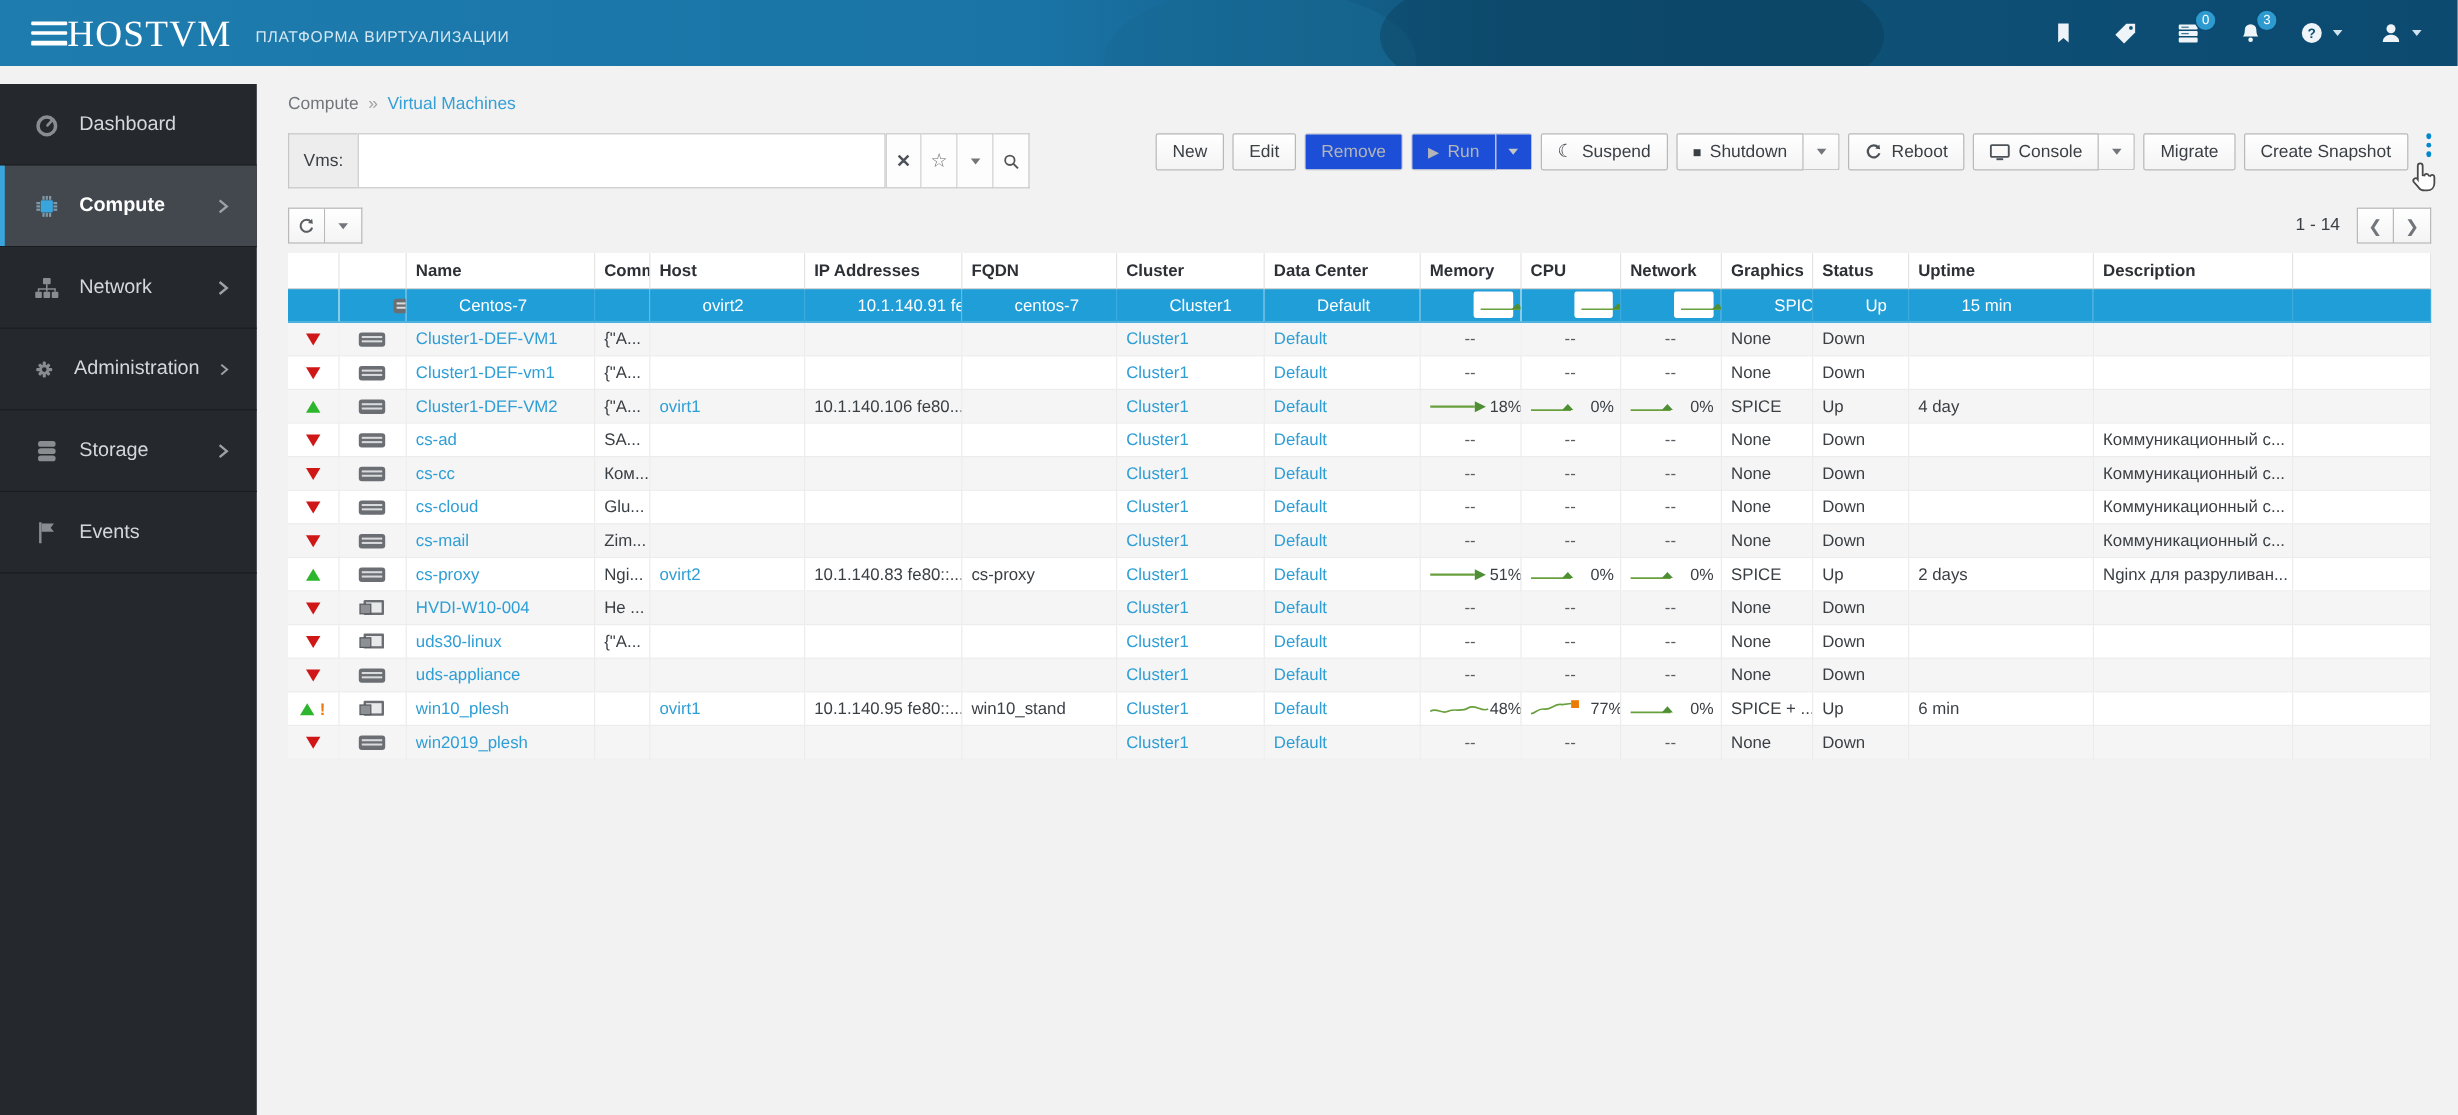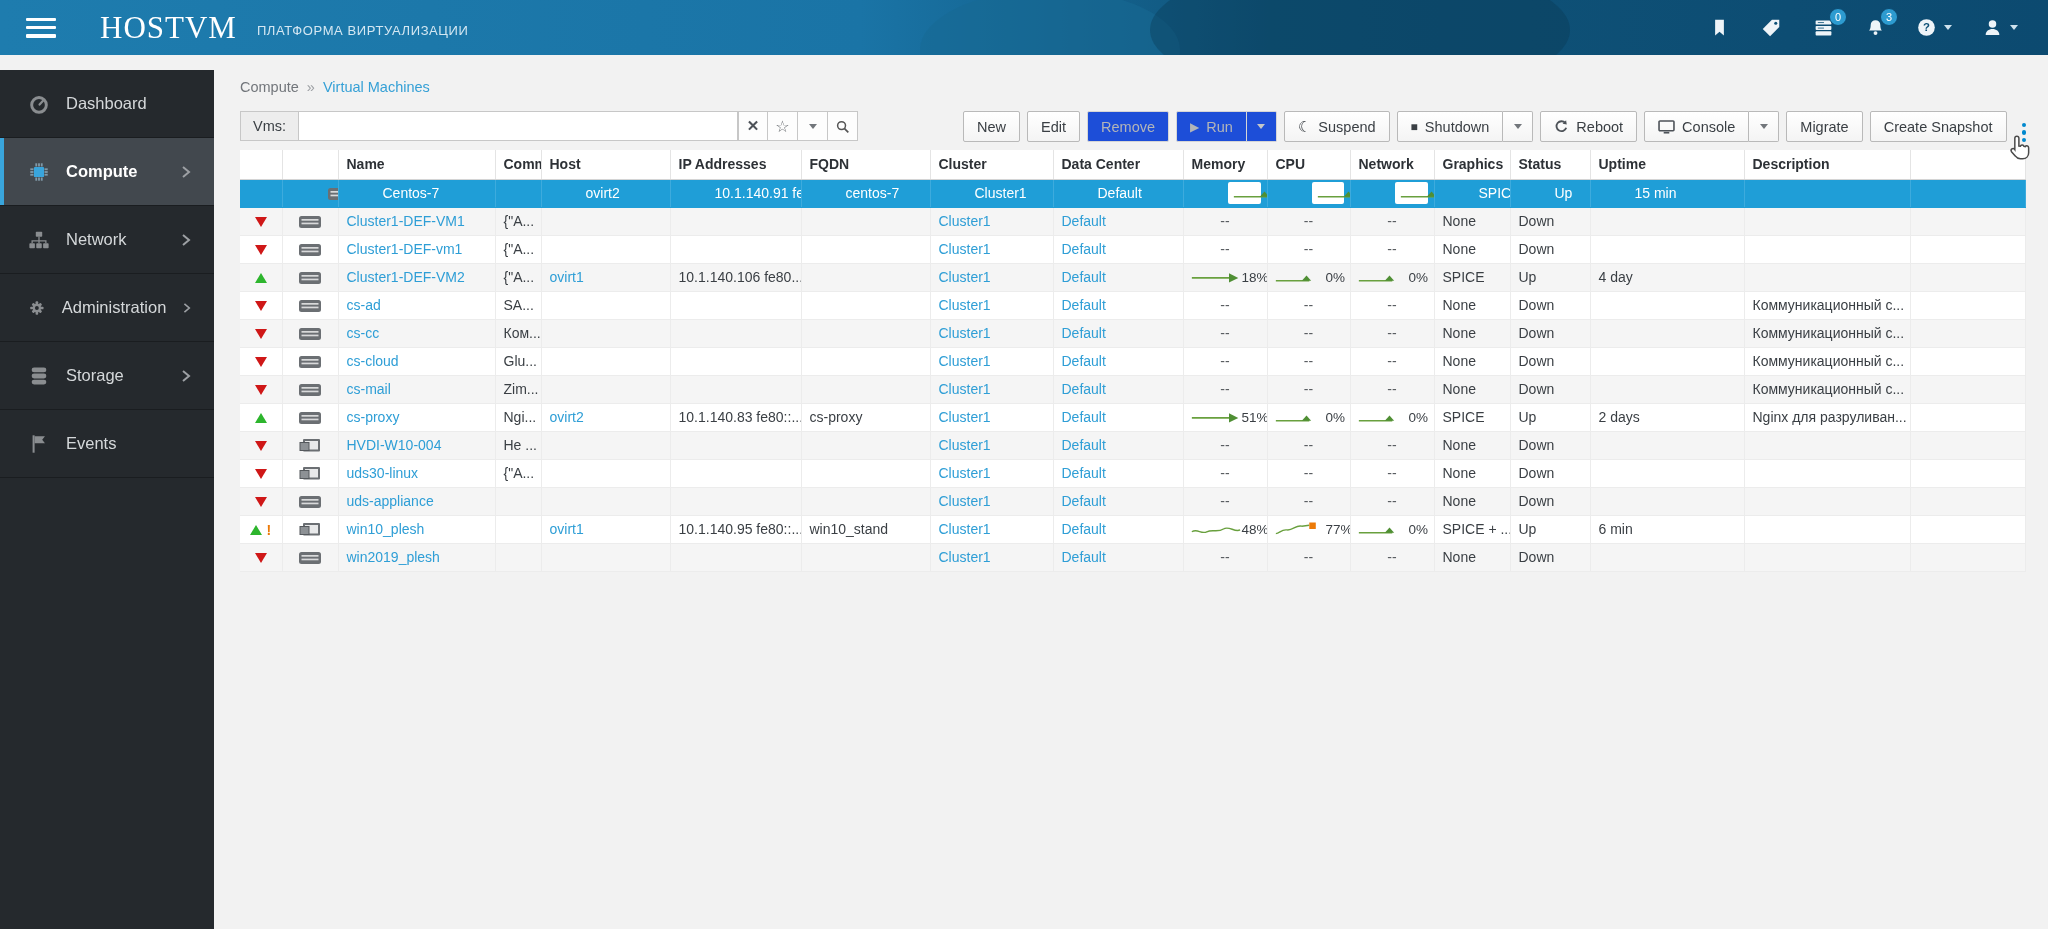--- a/index.html
+++ b/index.html
@@ -9,21 +9,21 @@
   .masthead { position:absolute; left:0; top:0; width:2048px; height:55px;
     background:linear-gradient(90deg,#1e7cae 0%,#1a74a6 42%,#0f5379 62%,#0c4a70 100%);
     display:flex; align-items:center; overflow:hidden; z-index:30; }
   .masthead .blob1 { position:absolute; left:1150px; top:-40px; width:420px; height:140px; border-radius:50%;
     background:rgba(8,54,80,.35); pointer-events:none; }
   .masthead .blob2 { position:absolute; left:920px; top:-10px; width:260px; height:120px; border-radius:50%;
     background:rgba(23,105,148,.55); pointer-events:none; }
   .hamburger { width:30px; height:24px; margin-left:26px; background:none; border:none; cursor:pointer;
     display:flex; flex-direction:column; justify-content:space-between; padding:2px 0; z-index:2; }
   .hamburger span { display:block; height:3.5px; background:#fff; border-radius:1px; }
-  .brand { color:#fff; font-family:"Liberation Serif", serif; font-size:31px; letter-spacing:1px; margin-left:44px; z-index:2; }
+  .brand { color:#fff; font-family:"Liberation Serif", serif; font-size:31px; letter-spacing:1px; z-index:2; }
   .brand-sub { color:#d4e7f2; font-size:13px; letter-spacing:.6px; margin-left:20px; margin-top:6px; z-index:2; }
   .mast-actions { margin-left:auto; display:flex; align-items:center; gap:30px; padding-right:30px; z-index:2; }
   .mast-item { position:relative; display:flex; align-items:center; gap:5px; cursor:pointer; }
   .mast-item svg { display:block; }
   .badge { position:absolute; top:-9px; right:-12px; min-width:18px; height:18px; border-radius:50%;
     background:#2d9bd0; color:#fff; font-size:11px; display:flex; align-items:center; justify-content:center;
     padding:0 3px; border:1px solid #0c4a70; }
   .hdr-caret { width:0; height:0; border-left:4.5px solid transparent; border-right:4.5px solid transparent;
     border-top:5px solid #cfe2ed; margin-left:2px; }
 
@@ -38,31 +38,31 @@
   .nav-chevron { margin-left:auto; margin-right:22px; }
 
   
   .main { position:absolute; left:214px; top:55px; width:1834px; height:874px; background:#f2f2f2; padding:0 22px 0 26px; }
   .breadcrumb { margin-top:24px; font-size:14.5px; color:#72767b; display:flex; gap:8px; align-items:center; }
   .breadcrumb .crumb-link { color:#72767b; cursor:pointer; }
   .breadcrumb .crumb-sep { color:#9da0a4; }
   .breadcrumb .crumb-current { color:#35a0d6; cursor:pointer; }
 
   .toolbar-row { margin-top:16px; display:flex; justify-content:space-between; align-items:flex-start; }
-  .search-group { display:flex; height:30px; }
+  .search-group { display:flex; height:46px; }
   .search-label { background:#ededed; border:1px solid #c7c7c7; border-right:none; color:#3a3f44;
     font-size:14.5px; display:flex; align-items:center; padding:0 12px; }
   .search-input { width:440px; border:1px solid #c7c7c7; font-size:14px; padding:0 8px; outline:none; background:#fff; }
   .search-btn { width:30px; border:1px solid #c7c7c7; border-left:none; background:#fdfdfd; cursor:pointer;
     display:flex; align-items:center; justify-content:center; color:#5a5e62; font-size:14px; }
   .search-btn.first { border-left:1px solid #c7c7c7; }
   .search-btn .x-glyph { font-weight:bold; font-size:15px; color:#4d5258; }
   .search-btn .star-glyph { font-size:16px; color:#6a6e72; }
 
-  .actions { display:flex; align-items:flex-end; gap:7px; }
+  .actions { display:flex; align-items:flex-start; gap:7px; }
   .btn { height:31px; background:linear-gradient(#ffffff,#f4f4f4); border:1px solid #b9b9b9; border-radius:2px;
     color:#3a3f44; font-size:14.5px; padding:0 13px; cursor:pointer; display:flex; align-items:center; gap:7px;
     font-family:"Liberation Sans", sans-serif; white-space:nowrap; }
   .btn:disabled, .btn.disabled { color:#b3b5b8; border-color:#d6d6d6; background:#1d4ed8; cursor:default; }
   .split { display:flex; }
   .split .btn.main-part { border-top-right-radius:0; border-bottom-right-radius:0; }
   .split .btn.caret-part { border-top-left-radius:0; border-bottom-left-radius:0; border-left:none; width:30px; padding:0;
     justify-content:center; }
   .caret-down { width:0; height:0; border-left:4.5px solid transparent; border-right:4.5px solid transparent;
     border-top:5px solid #72767b; }
@@ -328,20 +328,44 @@
       <button class="btn">Migrate</button>
       <button class="btn">Create Snapshot</button>
       <span class="kebab">
           <i></i>
           <i></i>
           <i></i>
         </span>
     </div>
   </div>
 
+  <div class="refresh-row">
+    <div class="refresh-group">
+      <button class="sq-btn">
+        <svg width="15" height="15" viewBox="0 0 16 16">
+            <path d="M13 9.3A5.3 5.3 0 1 1 12 4.2" stroke="#5a5e62" stroke-width="1.8" fill="none"></path>
+            <path d="M12.9 1.4l.7 4.4-4.4-.7z" fill="#5a5e62"></path>
+          </svg>
+      </button>
+      <button class="sq-btn">
+          <span class="caret-down"></span>
+        </button>
+    </div>
+    <div class="pager">
+      <span class="pager-count">1 - 14</span>
+      <span class="pager-btns">
+        <button class="sq-btn">
+            <span class="pager-arrow">❮</span>
+          </button>
+        <button class="sq-btn">
+            <span class="pager-arrow">❯</span>
+          </button>
+      </span>
+    </div>
+  </div>
 
   <table class="vm-table">
     <colgroup>
       <col style="width:42px">
         <col style="width:56px">
         <col style="width:157px">
         <col style="width:46px">
       <col style="width:129px">
         <col style="width:131px">
         <col style="width:129px">

